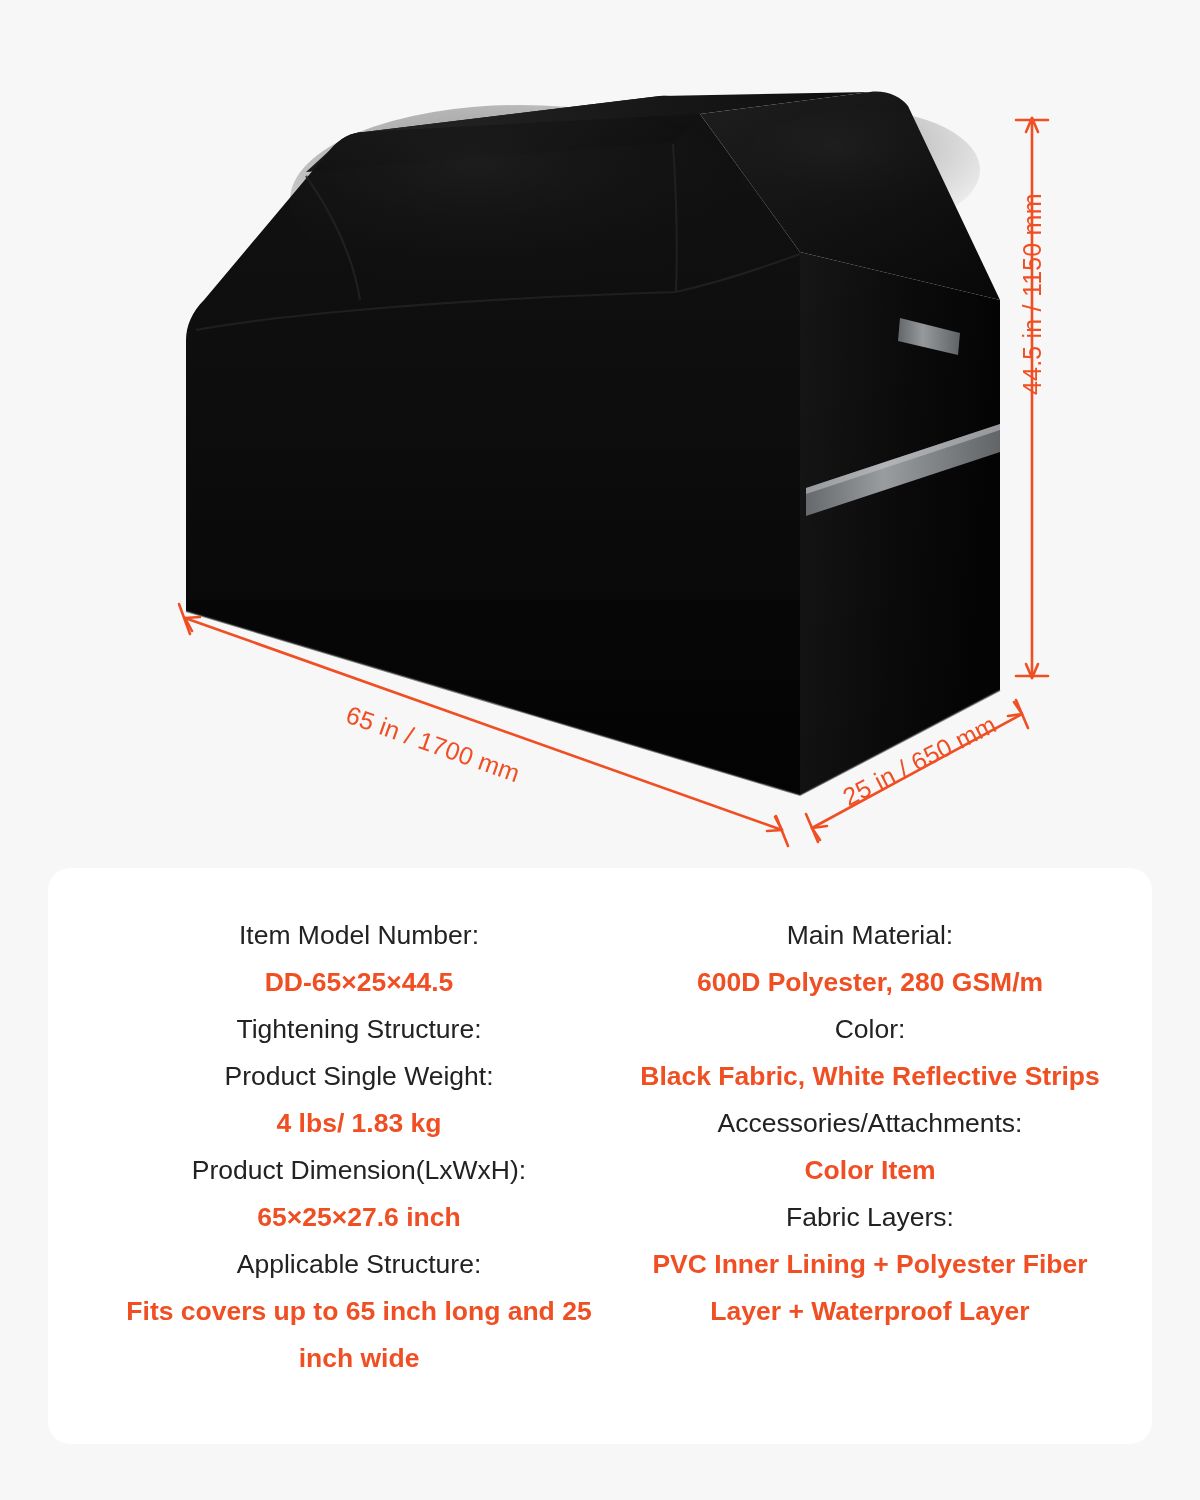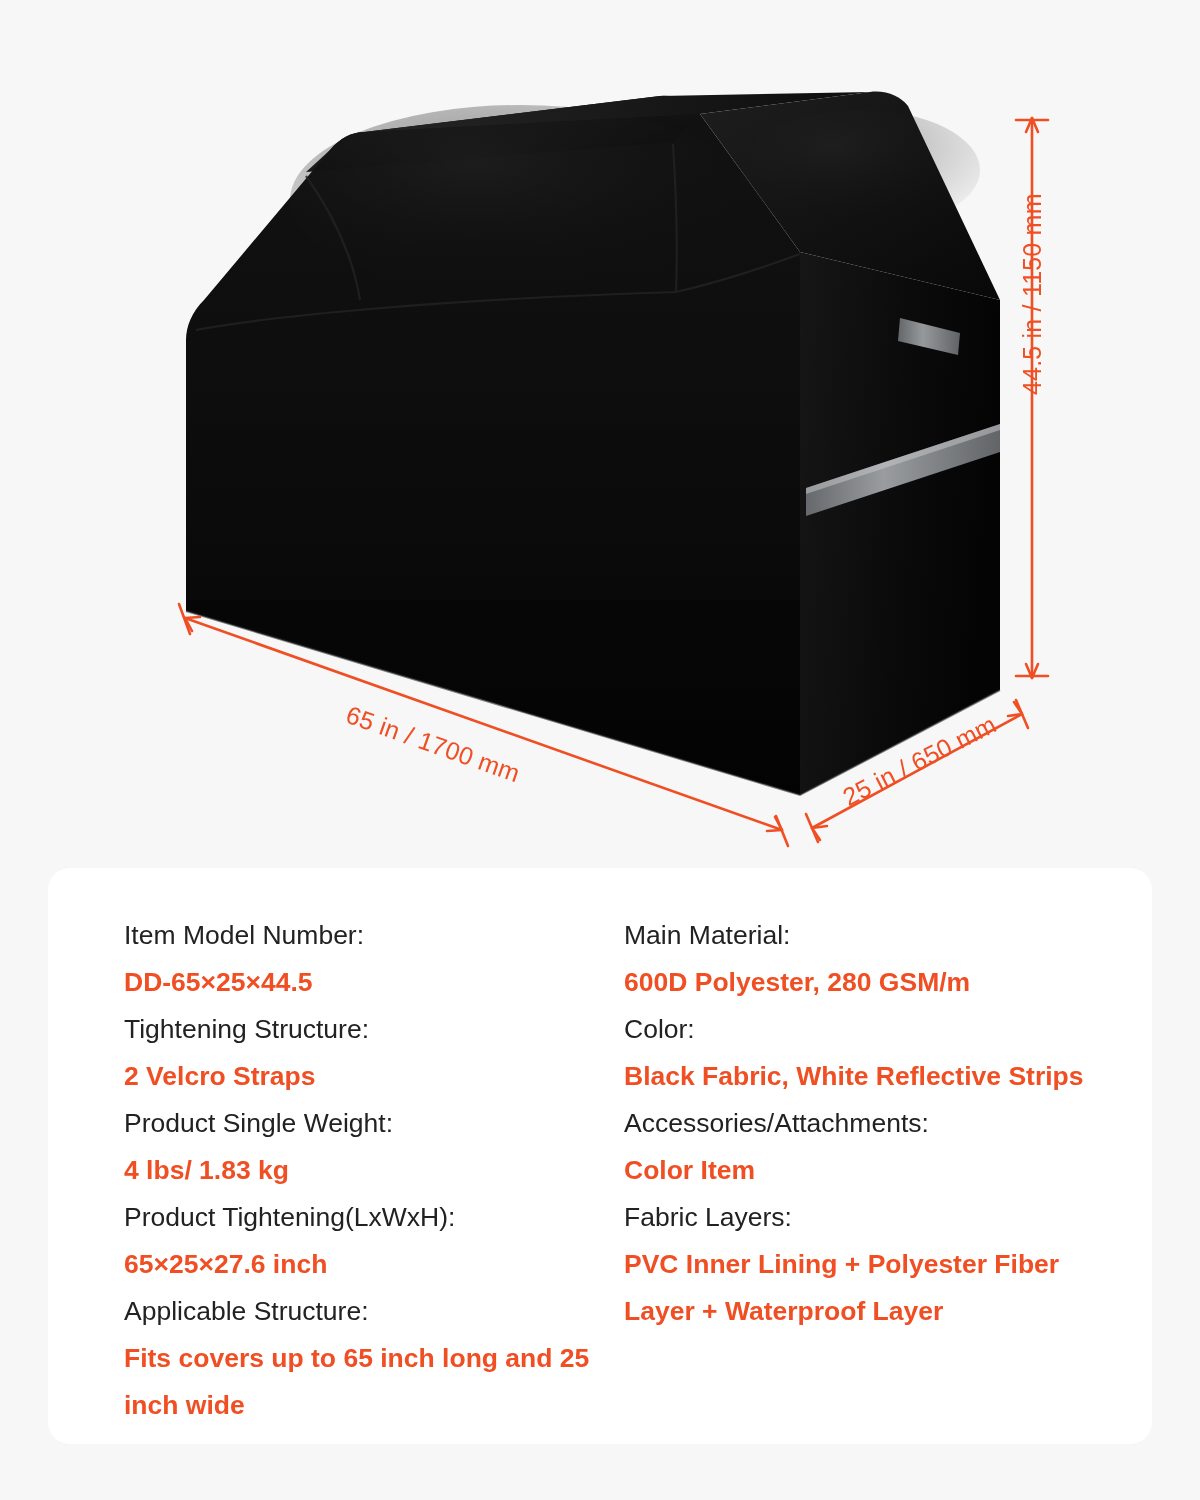--- a/index.html
+++ b/index.html
@@ -53,20 +53,21 @@
   #spec-card {
     position: absolute;
     left: 48px; top: 868px;
     width: 1104px; height: 576px;
     background: #ffffff;
     border-radius: 22px;
   }
   #spec-grid {
     display: flex;
     padding: 44px 30px 0 30px;
+    text-align: center;
   }
   .spec-col {
     flex: 0 0 50%;
     padding: 0 6px;
   }
   .spec-col.left { padding-left: 46px; }
   .spec-col.right { padding-left: 24px; }
 
   .spec-label {
     color: #222222;
@@ -195,24 +196,23 @@
     <div class="dimtext" id="dim-length-label">65 in / 1700 mm</div>
     <div class="dimtext" id="dim-depth-label">25 in / 650 mm</div>
   </div>
 
   <div id="spec-card">
     <div id="spec-grid">
       <div class="spec-col left">
         <div class="spec-label">Item Model Number:</div>
         <div class="spec-value">DD-65×25×44.5</div>
         <div class="spec-label">Tightening Structure:</div>
-        <div class="spec-value">2 Velcro Straps</div>
         <div class="spec-label">Product Single Weight:</div>
         <div class="spec-value">4 lbs/ 1.83 kg</div>
-        <div class="spec-label">Product Tightening(LxWxH):</div>
+        <div class="spec-label">Product Dimension(LxWxH):</div>
         <div class="spec-value">65×25×27.6 inch</div>
         <div class="spec-label">Applicable Structure:</div>
         <div class="spec-value">Fits covers up to 65 inch long and 25 inch wide</div>
       </div>
       <div class="spec-col right">
         <div class="spec-label">Main Material:</div>
         <div class="spec-value">600D Polyester, 280 GSM/m</div>
         <div class="spec-label">Color:</div>
         <div class="spec-value">Black Fabric, White Reflective Strips</div>
         <div class="spec-label">Accessories/Attachments:</div>

